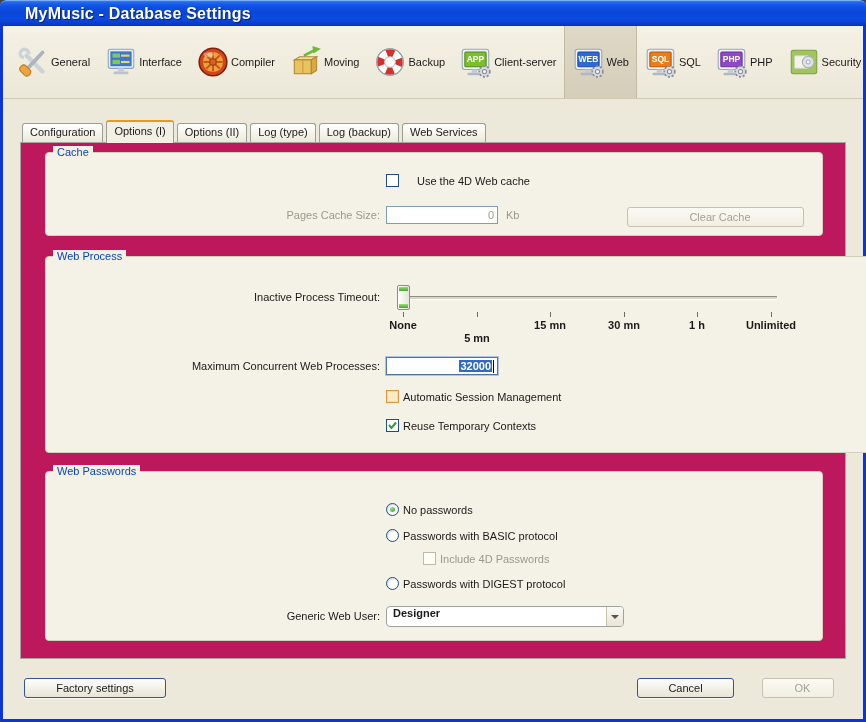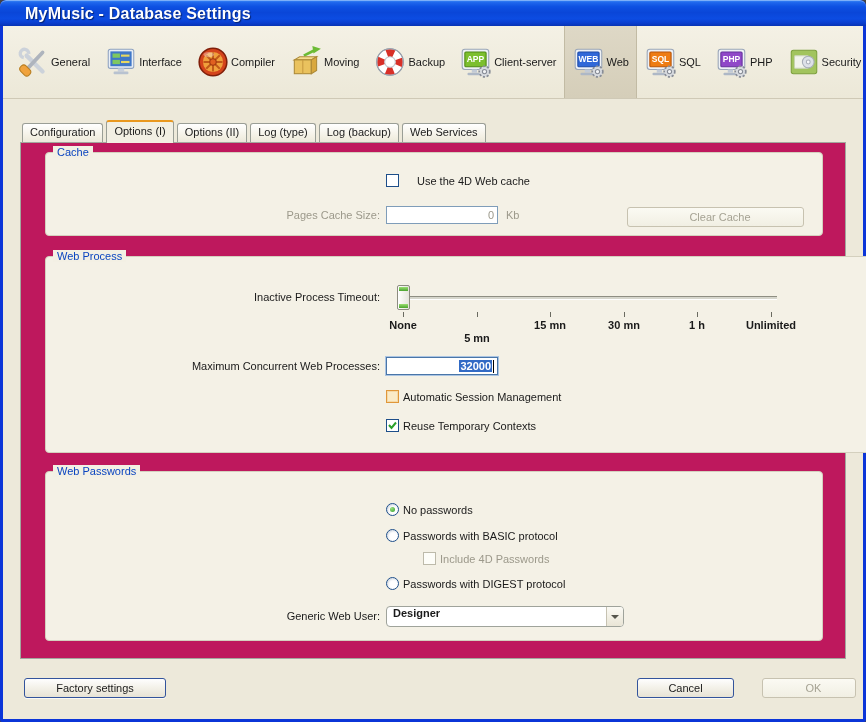--- a/index.html
+++ b/index.html
@@ -328,14 +328,14 @@
         <span class="cval">Designer</span>
         <span class="cbtn">
             <span class="arrow-down"></span>
           </span>
       </div>
     </div>
   </div>
 
   <div class="btn" style="left:24px;top:678px;width:142px;">Factory settings</div>
   <div class="btn" style="left:637px;top:678px;width:97px;">Cancel</div>
-  <div class="btn disabled" style="left:762px;top:678px;width:94px;">OK</div>
+  <div class="btn disabled" style="left:762px;top:678px;width:72px;">OK</div>
 </div>
 
 </body></html>

